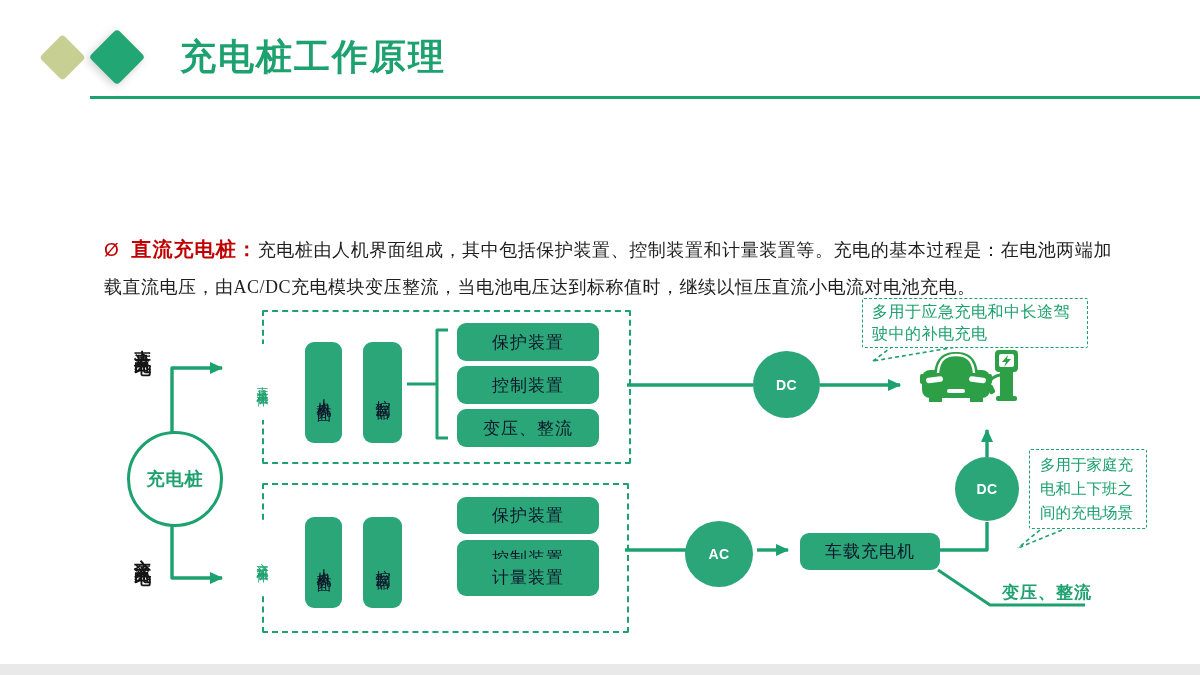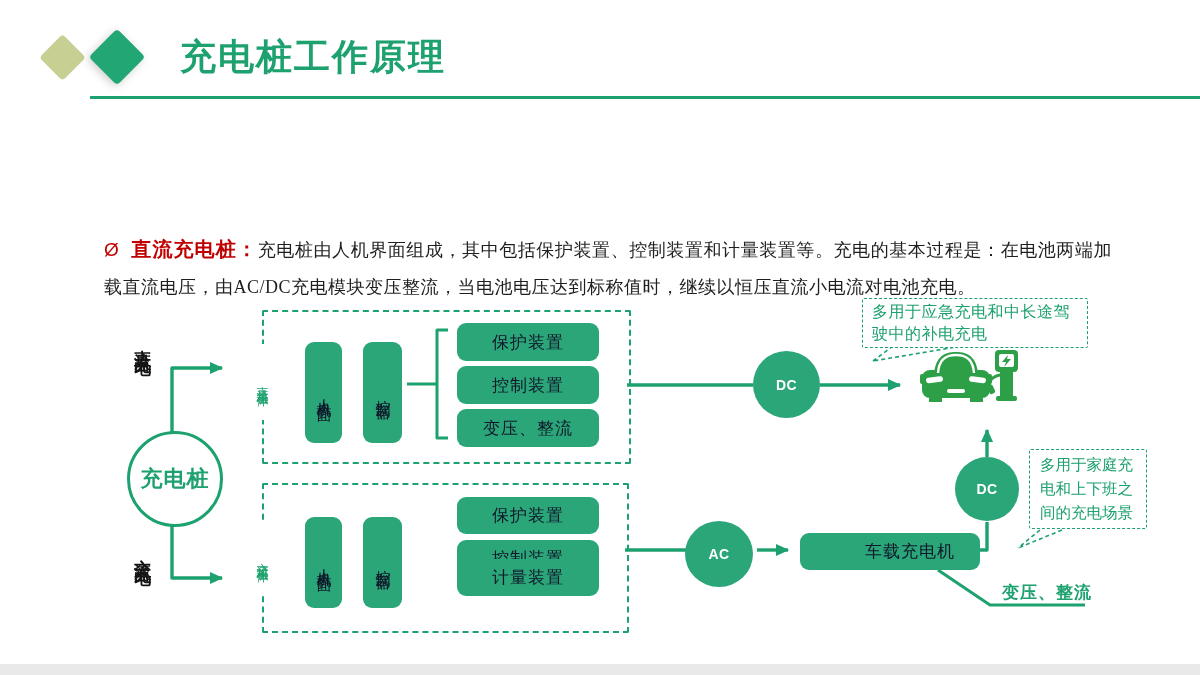--- a/index.html
+++ b/index.html
@@ -19,29 +19,29 @@
         font-size:18px;line-height:37px;letter-spacing:0.5px;text-align:justify;}
   .para .marker{color:#c00000;font-size:19px;font-family:"Liberation Sans",sans-serif;margin-right:12px;}
   .para .plabel{color:#c00000;font-weight:bold;font-size:20px;font-family:"Liberation Sans",sans-serif;letter-spacing:1px;}
 
   
   .greenfill{background:#2aa678;color:#0f172a;border-radius:9px;display:flex;align-items:center;justify-content:center;}
   .vtext{writing-mode:vertical-rl;text-orientation:upright;}
   .circle-node{background:#2aa678;color:#fff;border-radius:50%;display:flex;align-items:center;justify-content:center;
                font-weight:bold;font-size:14px;letter-spacing:0.5px;}
   .hub{left:127px;top:431px;width:90px;height:90px;border:3px solid #1da16e;border-radius:50%;
-       display:flex;align-items:center;justify-content:center;color:#1da16e;font-size:22px;font-weight:bold;letter-spacing:1px;background:#fff;}
+       display:flex;align-items:center;justify-content:center;color:#1da16e;font-size:18px;font-weight:bold;letter-spacing:1px;background:#fff;}
   .branch-label{left:131px;font-size:17px;font-weight:600;color:#151515;letter-spacing:3px;}
   .cabinet{border:2px dashed #1da16e;border-radius:2px;}
   .cab-label{left:253px;width:18px;background:#ffffff;color:#1da16e;font-size:12px;letter-spacing:2px;
              display:flex;align-items:center;justify-content:center;z-index:3;}
   .vmodule{font-size:15px;letter-spacing:3px;}
   .hmodule{left:457px;width:142px;height:38px;font-size:17px;letter-spacing:1px;}
   .callout{border:1.5px dashed #1da16e;color:#1da16e;background:#fff;border-radius:2px;}
-  .obc{left:800px;top:533px;width:140px;height:37px;font-size:17px;letter-spacing:1px;padding-left:40px;}
+  .obc{left:800px;top:533px;width:140px;height:37px;font-size:17px;letter-spacing:1px;}
   .note{color:#1da16e;font-size:17px;font-weight:600;letter-spacing:1px;white-space:nowrap;}
   svg.wires{position:absolute;left:0;top:0;pointer-events:none;}
 </style>
 </head>
 <body>
 
 <div class="slide">
 
   <div class="diamond d-light abs"></div>
   <div class="diamond d-dark abs"></div>

